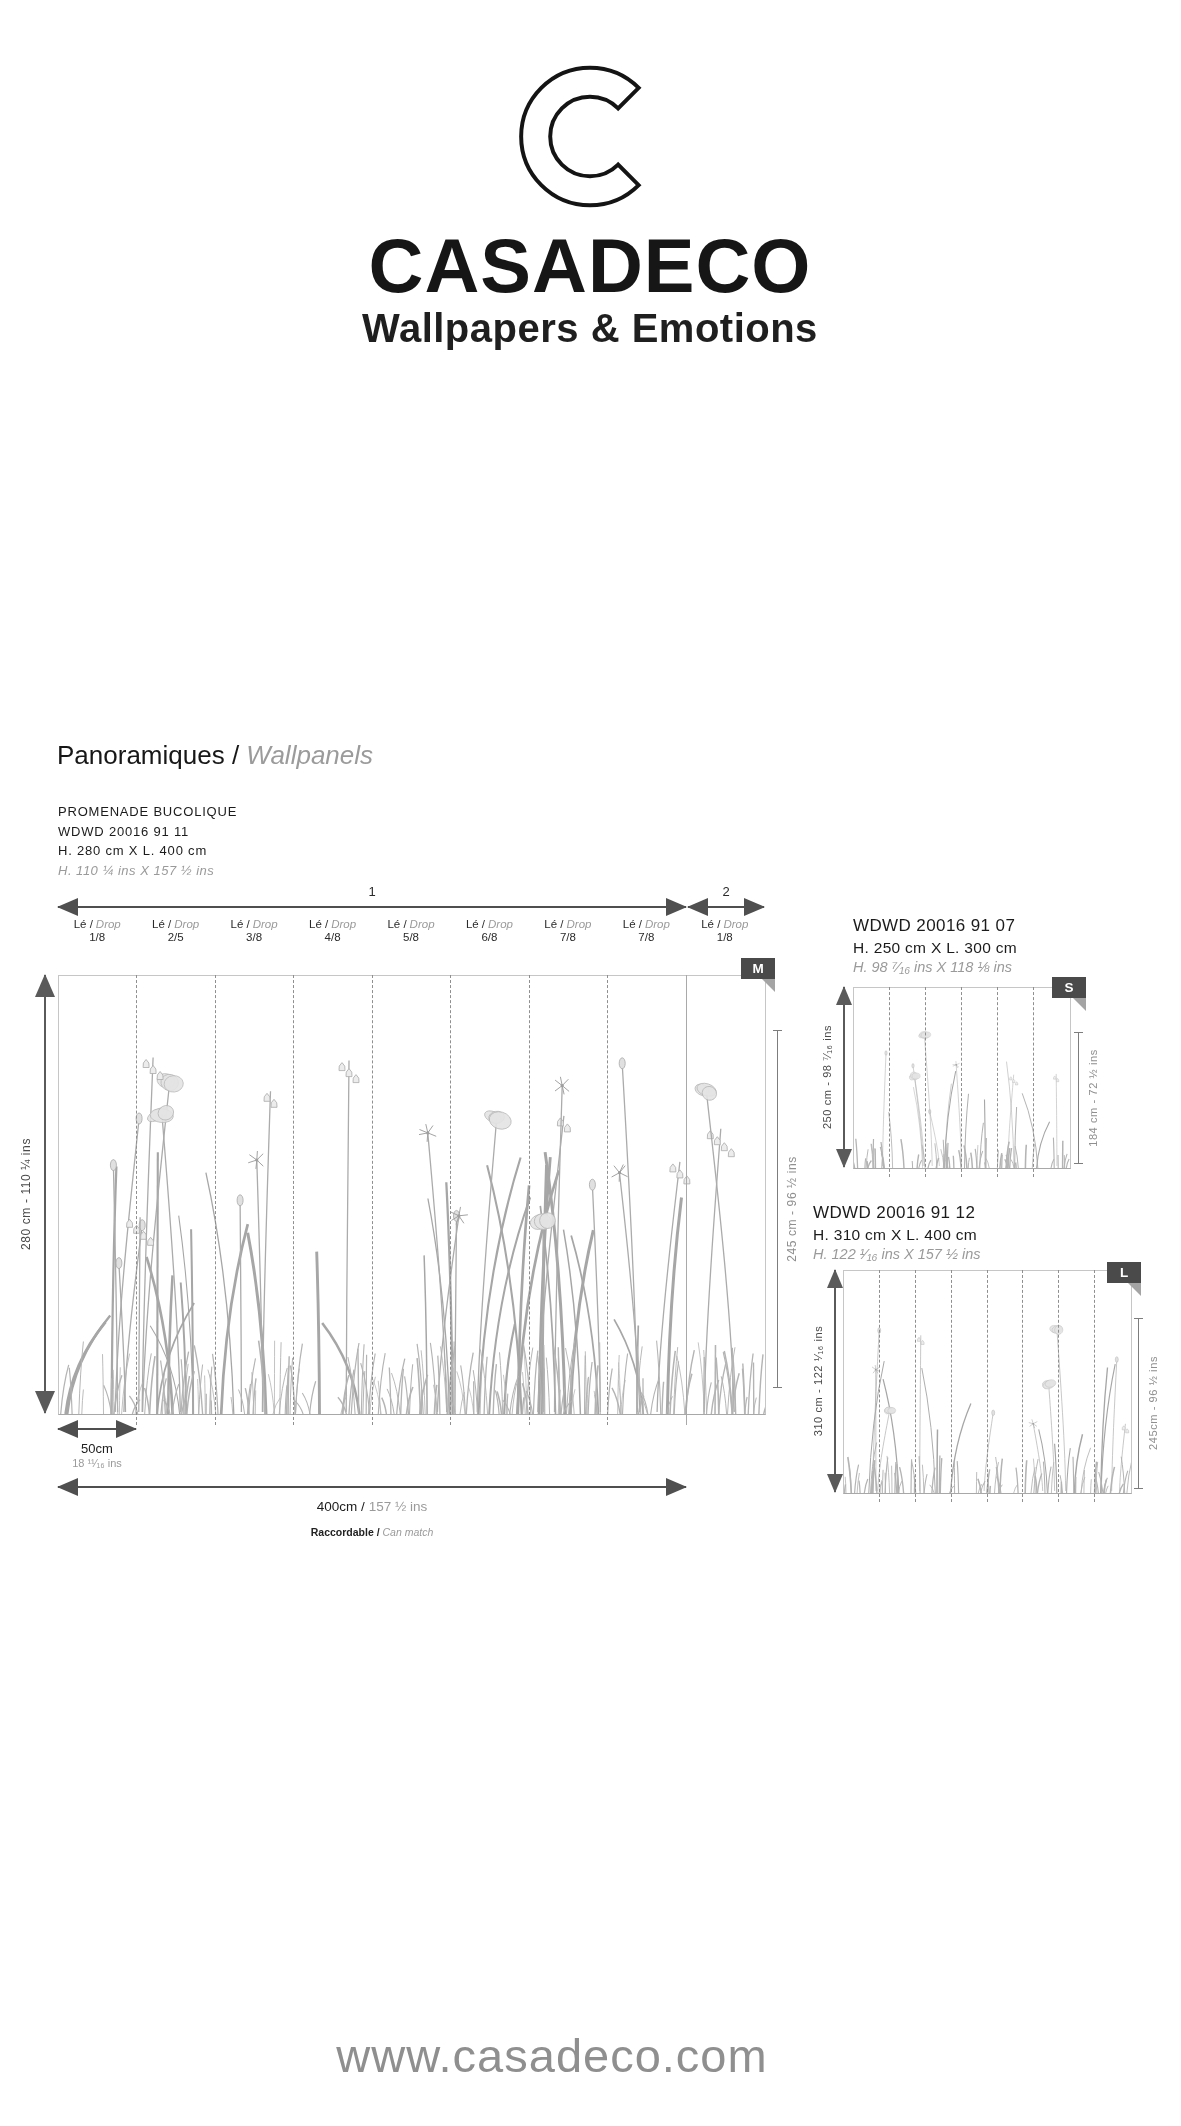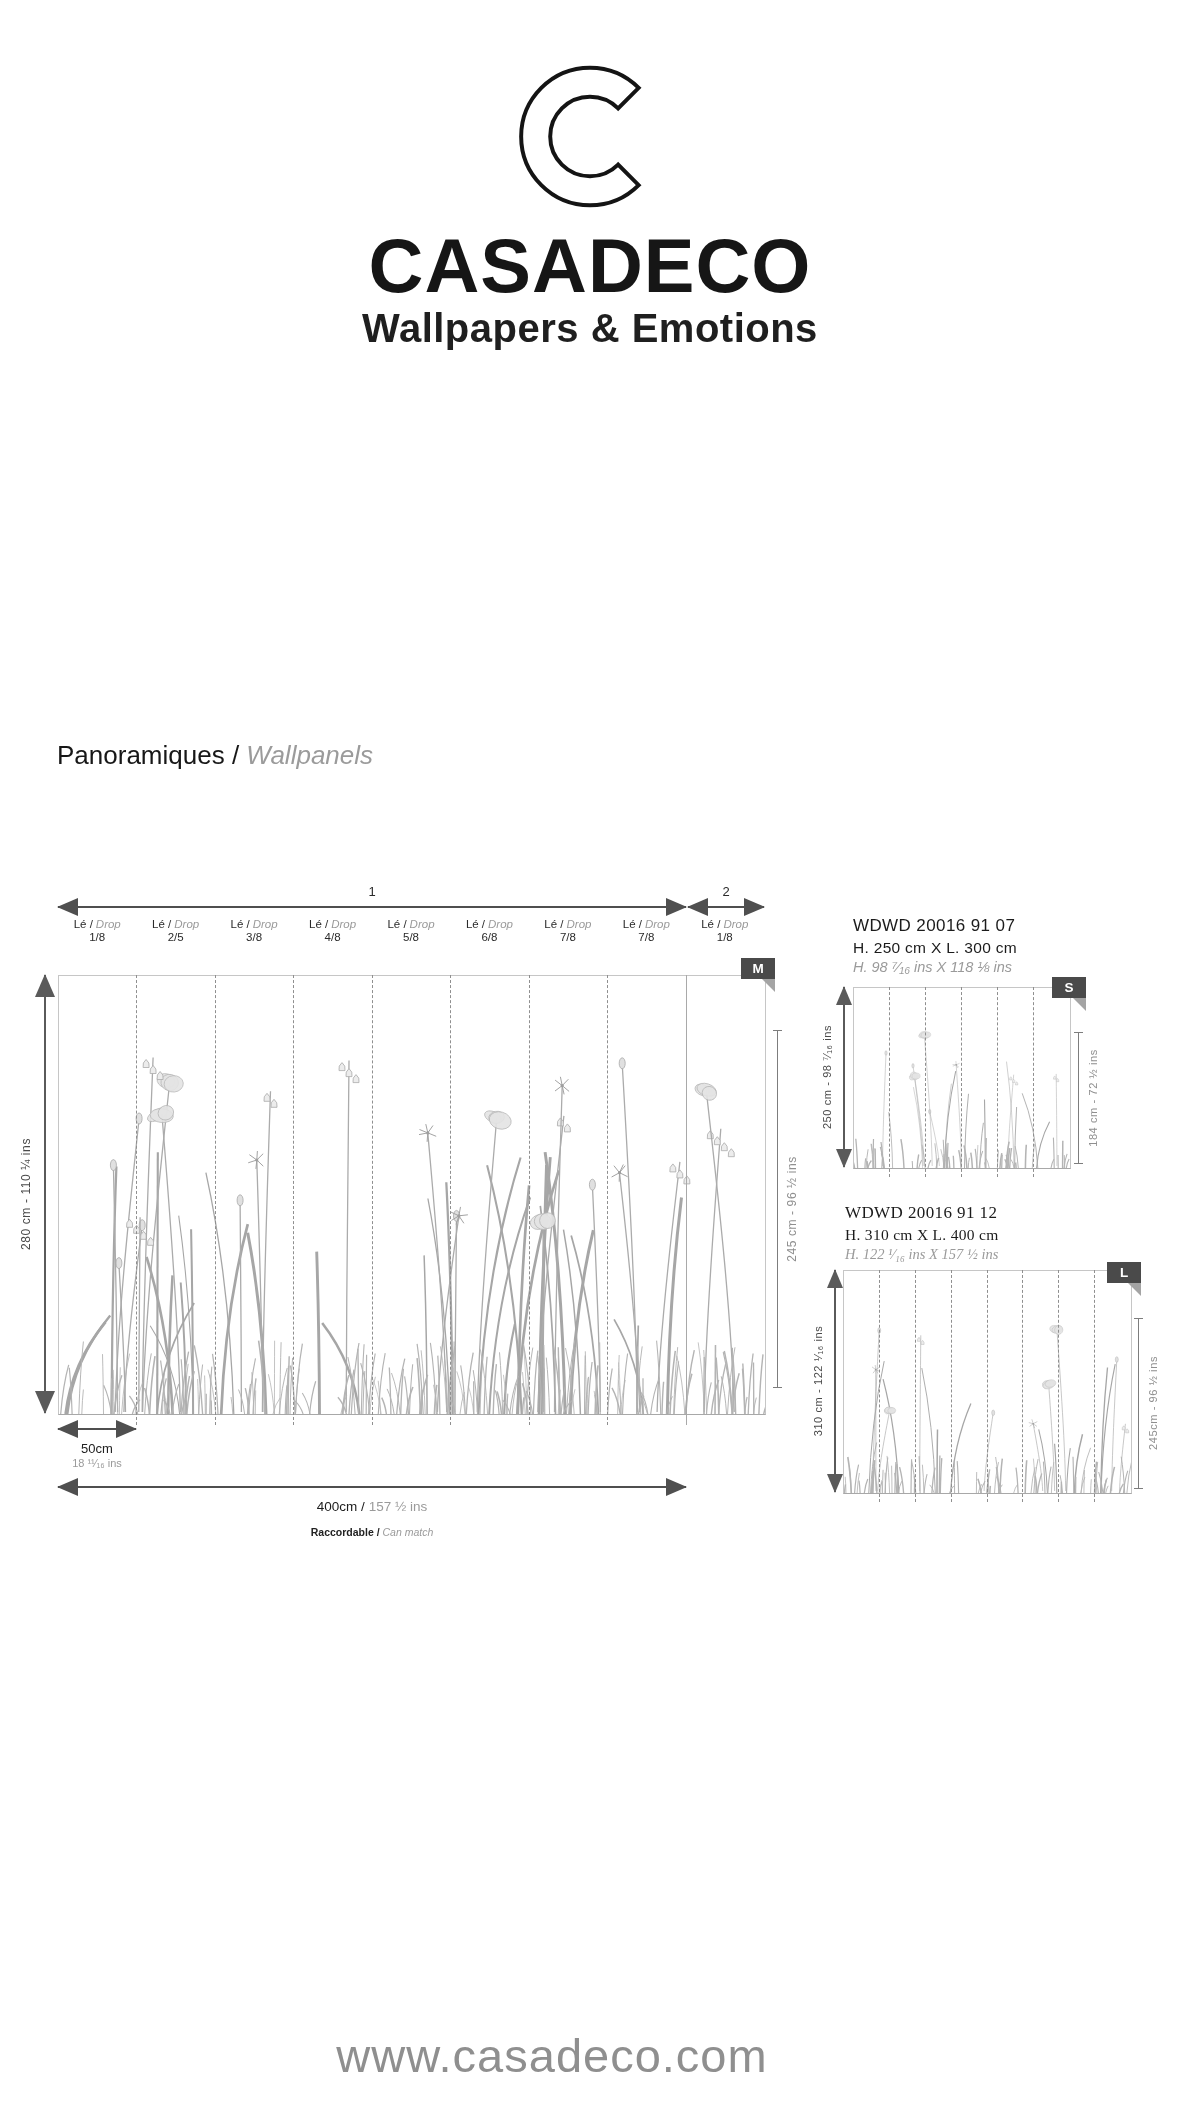--- a/index.html
+++ b/index.html
@@ -81,20 +81,26 @@
     <path d="M 81.82 18.18 A 45 45 0 1 0 81.82 81.82 L 68.38 68.38 A 26 26 0 1 1 68.38 31.62 Z" fill="#ffffff" stroke="#141414" stroke-width="2.6" stroke-linejoin="miter"></path>
   </svg>
   <div class="abs ctr brand" style="left:290px;top:222px;width:600px;">CASADECO</div>
   <div class="abs ctr tagline" style="left:290px;top:306px;width:600px;">Wallpapers &amp; Emotions</div>
 
   <div class="abs sec-title" style="left:57px;top:740px;">
     <span>Panoramiques /</span>
     <span class="it">Wallpanels</span>
   </div>
 
+  <div class="abs prod" style="left:58px;top:802px;">
+    <div>PROMENADE BUCOLIQUE</div>
+    <div>WDWD 20016 91 11</div>
+    <div>H. 280 cm X L. 400 cm</div>
+    <div class="it muted ins">H. 110 ¼ ins X 157 ½ ins</div>
+  </div>
 
   <div class="abs ctr" style="left:58px;top:884px;width:628px;font-size:13px;color:#2a2a2a;">1</div>
   <div class="harrow" style="left:58px;top:906px;width:628px;"></div>
   <div class="abs ctr" style="left:688px;top:884px;width:76px;font-size:13px;color:#2a2a2a;">2</div>
   <div class="harrow" style="left:688px;top:906px;width:76px;"></div>
 
   <div class="abs" id="drop-labels" style="left:58px;top:918px;width:706px;height:30px;">
       <div class="drop-label" style="left: 0px; width: 78.4444px;">
         <div><span>Lé /</span><span class="it" style="margin-left: 3px;">Drop</span></div>
         <div>1/8</div>
@@ -635,21 +641,21 @@
     </div>
   <div class="badge" style="left:1052px;top:977px;">S</div>
   <svg class="fold" style="left:1073px;top:998px;" width="13" height="13">
     <polygon points="0,0 13,0 13,13" fill="#a4a4a4"></polygon>
   </svg>
   <div class="varrow sm" style="left:843px;top:987px;height:180px;"></div>
   <div class="vlabel" style="left:827px;top:1077px;font-size:11px;">250 cm - 98 ⁷⁄₁₆ ins</div>
   <div class="mline" style="left:1078px;top:1032px;height:132px;"></div>
   <div class="vlabel muted" style="left:1093px;top:1098px;font-size:11px;">184 cm - 72 ½ ins</div>
 
-  <div class="abs" style="left:845px;top:1203px;font-family:Liberation Serif, serif;">
+  <div class="abs" style="left:813px;top:1203px;">
     <div class="vt-ref">WDWD 20016 91 12</div>
     <div class="vt-cm" style="margin-top:3px;">H. 310 cm X L. 400 cm</div>
     <div class="vt-in it muted" style="margin-top:2px;">H. 122 ¹⁄₁₆ ins X 157 ½ ins</div>
   </div>
   <div class="artbox" id="v1box" style="left:843px;top:1270px;width:287px;height:222px;">
     <svg class="meadow" id="meadow-l" width="287" height="222">
         <path d="M26.6 222 Q 27.5 194.2 32.6 171.5" fill="none" stroke="#a6a6a6" stroke-width="0.82"></path>
         <path d="M93.0 222 Q 93.1 187.1 93.5 158.6" fill="none" stroke="#a6a6a6" stroke-width="1.47"></path>
         <path d="M237.1 222 Q 238.5 197.1 246.6 176.8" fill="none" stroke="#a6a6a6" stroke-width="0.72"></path>
         <path d="M24.8 222 Q 27.1 149.5 40.2 90.1" fill="none" stroke="#a6a6a6" stroke-width="0.99"></path>

